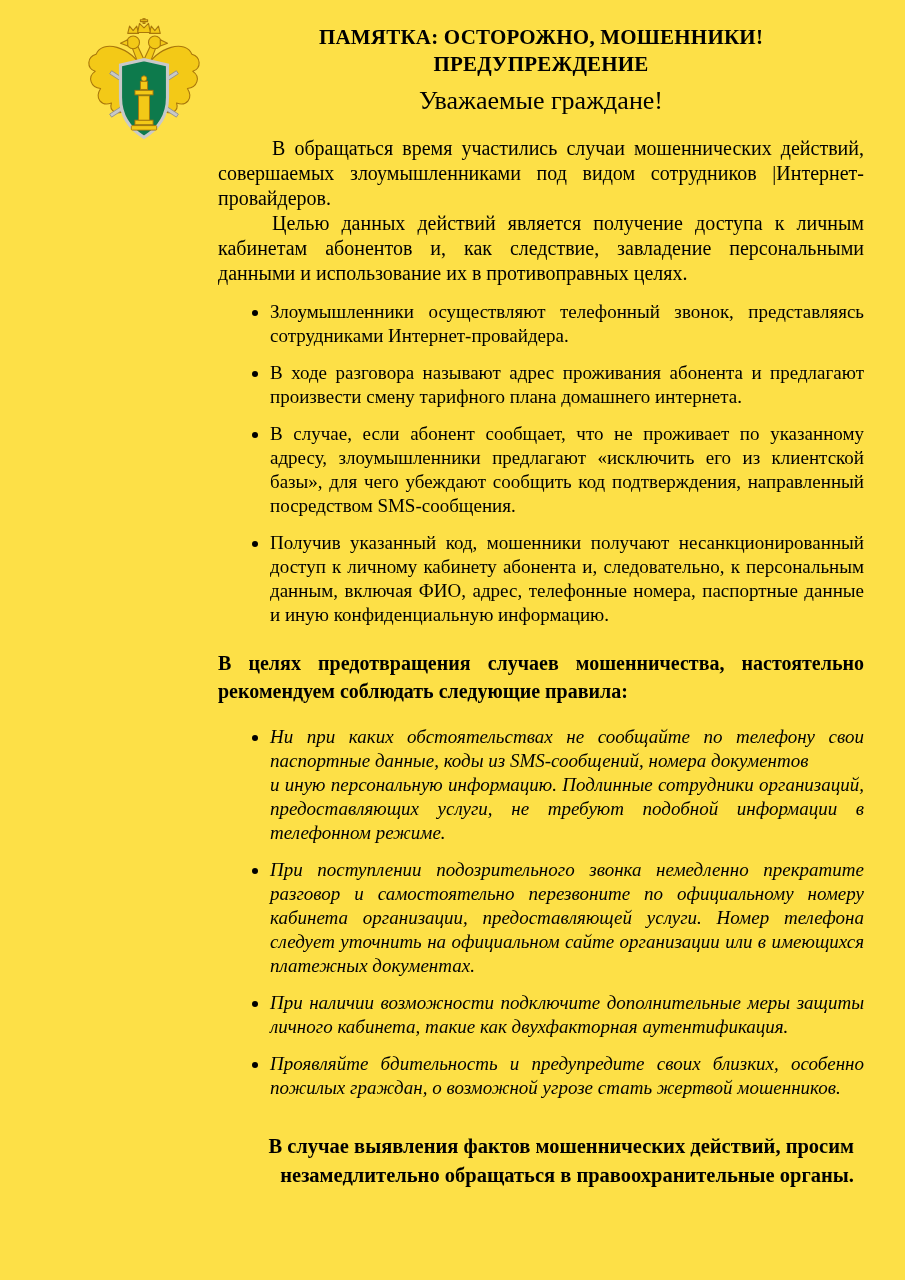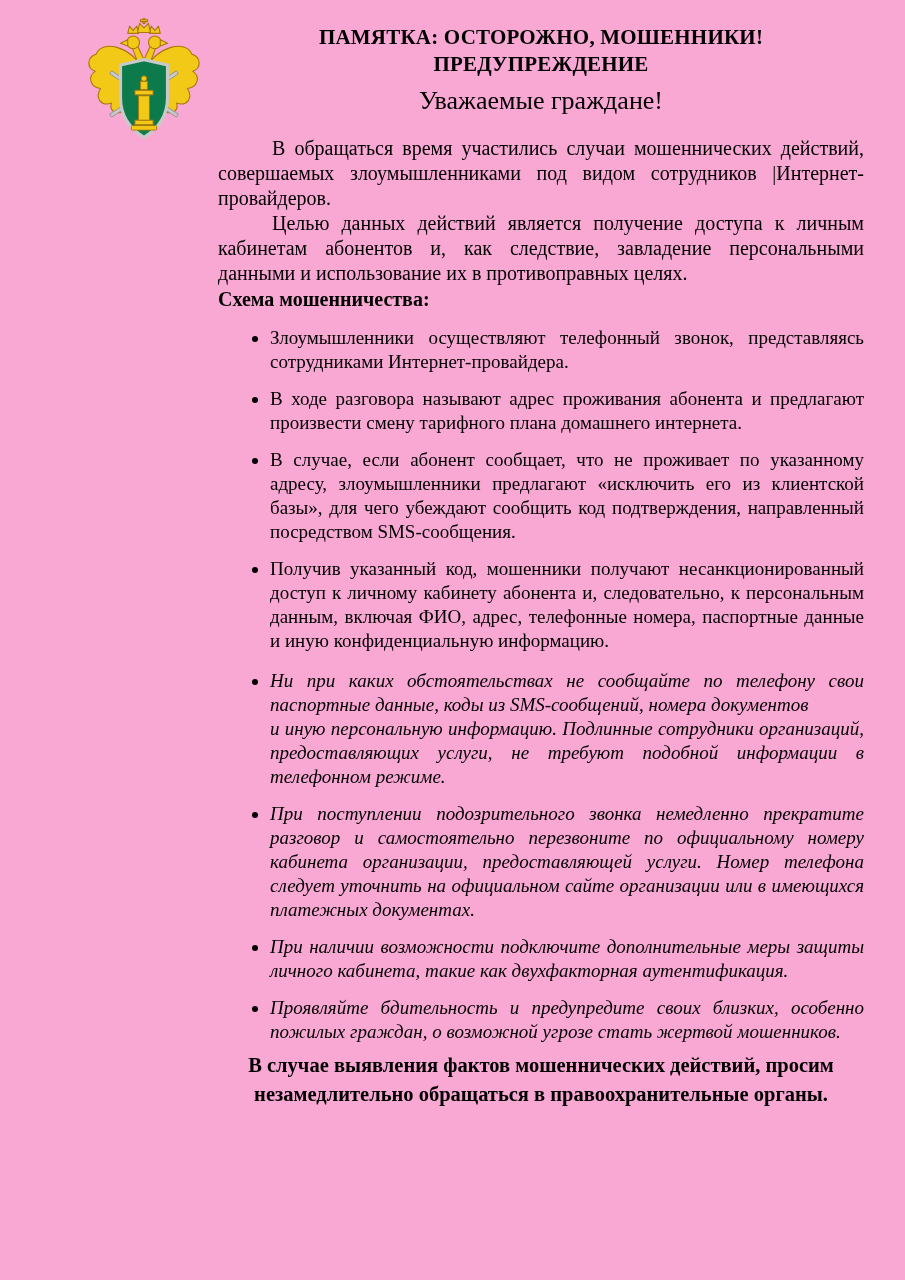--- a/index.html
+++ b/index.html
@@ -1,19 +1,19 @@
 <!DOCTYPE html>
 <html lang="ru"><head>
 <meta charset="utf-8">
 <style>
   html,body{margin:0;padding:0;background:#ffffff;}
   .page{
     position:relative;
     width:905px;height:1280px;
-    background:#f9a8d4;
+    background:#fde047;
     color:#000;
     font-family:"Liberation Serif","DejaVu Serif",serif;
     overflow:hidden;
     box-sizing:border-box;
   }
   .emblem{
     position:absolute;left:84px;top:18px;width:120px;height:132px;
   }
   .emblem svg{width:100%;height:100%;}
   .content{
@@ -54,24 +54,24 @@
   }
   ul.bullets.second{margin-top:16px;font-style:italic;}
   ul.bullets li{
     font-size:19px;line-height:24px;
     text-align:justify;
     margin-bottom:13px;
   }
   ul.bullets li:last-child{margin-bottom:0;}
   ul.bullets li span{white-space:pre-line;}
   .footer-note{
-    margin-top:7px;
+    margin-top:32px;
     padding:0 10px;
     font-size:20.5px;font-weight:bold;line-height:29px;
-    text-align:center;
+    text-align:right;
   }
 </style>
 </head>
 <body>
 
 <div class="page">
 
   <div class="emblem">
     <svg viewBox="0 0 132 146" xmlns="http://www.w3.org/2000/svg">
       <g stroke="#A9770B" stroke-width="1.2" stroke-linejoin="round" fill="#F3C917">
@@ -109,29 +109,29 @@
 
     <div class="doc-title">
       <div>ПАМЯТКА: ОСТОРОЖНО, МОШЕННИКИ! ПРЕДУПРЕЖДЕНИЕ</div>
     </div>
 
     <div class="salutation">Уважаемые граждане!</div>
 
     <p class="para first">В обращаться время участились случаи мошеннических действий, совершаемых злоумышленниками под видом сотрудников |Интернет-провайдеров.</p>
     <p class="para">Целью данных действий является получение доступа к личным кабинетам абонентов и, как следствие, завладение персональными данными и использование их в противоправных целях.</p>
 
-    <p class="section-heading">Схема мошенничества:</p>
 
     <ul class="bullets">
       <li><span>Злоумышленники осуществляют телефонный звонок, представляясь сотрудниками Интернет-провайдера.</span></li>
       <li><span>В ходе разговора называют адрес проживания абонента и предлагают произвести смену тарифного плана домашнего интернета.</span></li>
       <li><span>В случае, если абонент сообщает, что не проживает по указанному адресу, злоумышленники предлагают «исключить его из клиентской базы», для чего убеждают сообщить код подтверждения, направленный посредством SMS-сообщения.</span></li>
       <li><span>Получив указанный код, мошенники получают несанкционированный доступ к личному кабинету абонента и, следовательно, к персональным данным, включая ФИО, адрес, телефонные номера, паспортные данные и иную конфиденциальную информацию.</span></li>
     </ul>
 
+    <p class="rules-heading">В целях предотвращения случаев мошенничества, настоятельно рекомендуем соблюдать следующие правила:</p>
 
     <ul class="bullets second">
       <li><span>Ни при каких обстоятельствах не сообщайте по телефону свои паспортные данные, коды из SMS-сообщений, номера документов
 и иную персональную информацию. Подлинные сотрудники организаций, предоставляющих услуги, не требуют подобной информации в телефонном режиме.</span></li>
       <li><span>При поступлении подозрительного звонка немедленно прекратите разговор и самостоятельно перезвоните по официальному номеру кабинета организации, предоставляющей услуги. Номер телефона следует уточнить на официальном сайте организации или в имеющихся платежных документах.</span></li>
       <li><span>При наличии возможности подключите дополнительные меры защиты личного кабинета, такие как двухфакторная аутентификация.</span></li>
       <li><span>Проявляйте бдительность и предупредите своих близких, особенно пожилых граждан, о возможной угрозе стать жертвой мошенников.</span></li>
     </ul>
 
     <p class="footer-note">В случае выявления фактов мошеннических действий, просим незамедлительно обращаться в правоохранительные органы.</p>

